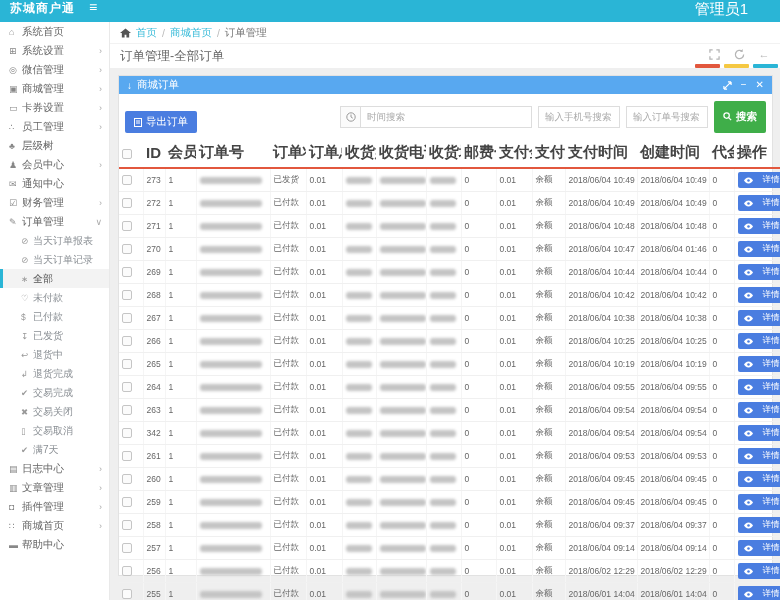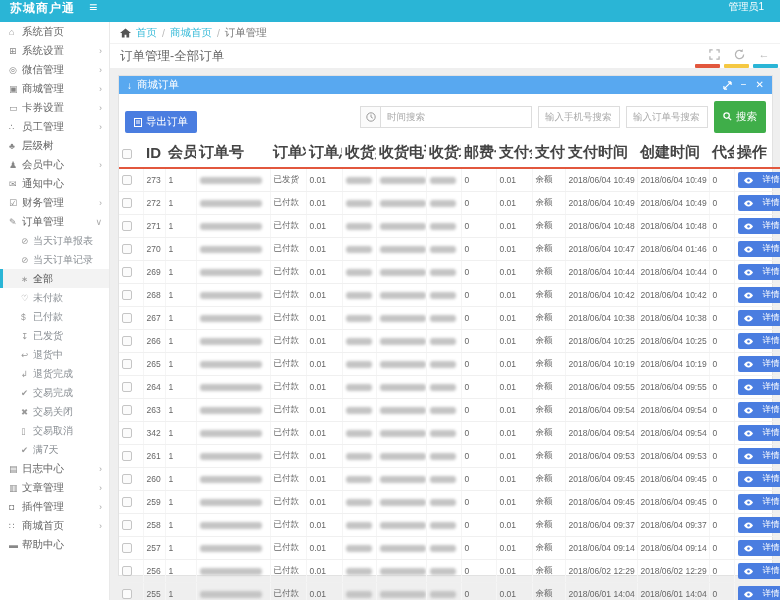--- a/index.html
+++ b/index.html
@@ -7,21 +7,21 @@
     --btn-green:#3fae49; --line-red:#e2573d;
   }
   *{box-sizing:border-box;margin:0;padding:0;}
   html,body{width:780px;height:600px;overflow:hidden;}
   body{font-family:"Liberation Sans","DejaVu Sans",sans-serif;background:#efefef;color:#666;position:relative;}
 
   
   .topbar{position:absolute;left:0;top:0;width:780px;height:22px;background:var(--accent);display:flex;align-items:flex-start;color:#fff;z-index:5;}
   .brand{font-size:12px;font-weight:bold;padding-left:10px;letter-spacing:1px;}
   .hamburger{margin-left:14px;font-size:14px;line-height:1;cursor:pointer;}
-  .topuser{margin-left:auto;margin-right:16px;font-size:10px;}
+  .topuser{margin-left:auto;margin-right:32px;font-size:15px;}
 
   
   .sidebar{position:absolute;left:0;top:22px;width:110px;bottom:0;background:#fff;overflow:hidden;border-right:1px solid #e9e9e9;}
   .side-item{display:flex;align-items:center;height:19px;padding-left:9px;font-size:10.5px;color:#666;cursor:pointer;white-space:nowrap;}
   .side-item .ic{width:13px;font-size:9px;color:#888;flex:none;}
   .side-item .chev{margin-left:auto;margin-right:7px;color:#aaa;font-size:9px;}
   .side-item.sub{padding-left:21px;color:#8a8f94;font-size:10px;}
   .side-item.sub .ic{width:12px;font-size:8.5px;color:#999;}
   .side-item.sub.active{background:#f3f3f3;border-left:3px solid var(--accent);padding-left:18px;color:#555;}
 
@@ -46,23 +46,23 @@
   .panel-h .ph-icons{margin-left:auto;display:flex;gap:9px;align-items:center;font-size:10px;}
   .panel-h .ph-icons span{cursor:pointer;line-height:1;}
 
   .toolbar{display:flex;align-items:center;padding:6px 6px 5px 6px;flex:none;}
   .btn-export{background:var(--btn-blue);color:#fff;border:none;font-size:10.5px;padding:4px 9px;border-radius:2px;display:flex;align-items:center;gap:4px;cursor:pointer;font-family:inherit;margin-top:11px;}
   .search-group{margin-left:auto;display:flex;align-items:center;gap:6px;}
   .time-box{display:flex;}
   .addon{width:20px;height:22px;border:1px solid #ddd;border-right:none;background:#fbfbfb;display:flex;align-items:center;justify-content:center;}
   .inp{height:22px;border:1px solid #ddd;font-size:9.5px;padding:0 6px;color:#555;outline:none;font-family:inherit;background:#fff;}
   .inp::placeholder{color:#aaa;}
-  .inp.time{width:152px;}
+  .inp.time{width:172px;}
   .inp.small{width:82px;}
-  .btn-search{background:var(--btn-green);color:#fff;border:none;height:14px;font-size:10.5px;padding:16px 9px;border-radius:2px;display:flex;align-items:center;gap:4px;cursor:pointer;font-family:inherit;}
+  .btn-search{background:var(--btn-green);color:#fff;border:none;height:14px;font-size:10.5px;padding:16px 9px;border-radius:2px;display:flex;align-items:center;gap:4px;cursor:pointer;font-family:inherit;font-weight:bold;}
 
   table{border-collapse:collapse;table-layout:fixed;width:100%;flex:none;}
   th{font-size:15px;color:#444;text-align:left;padding:5px 3px;border-bottom:2px solid var(--line-red);white-space:nowrap;overflow:hidden;font-weight:bold;}
   td{font-size:8.5px;color:#666;padding:3px 3px;border-bottom:1px solid #f0f0f0;border-right:1px solid #f5f5f5;white-space:nowrap;overflow:hidden;height:20px;}
   td:last-child{border-right:none;}
   .cb{width:10px;height:10px;border:1px solid #c5c5c5;background:#fbfbfb;border-radius:2px;display:inline-block;vertical-align:middle;cursor:pointer;}
   .blur{display:inline-block;height:7px;background:#c4c4c4;border-radius:3px;filter:blur(1.5px);vertical-align:middle;}
   .b-ord{width:62px;}.b-name{width:26px;}.b-phone{width:46px;}.b-addr{width:26px;}
   .btn-detail{background:var(--btn-blue);color:#fff;border:none;font-size:8.5px;padding:2px 6px;border-radius:2px;display:inline-flex;align-items:center;gap:10px;cursor:pointer;font-family:inherit;}
 

